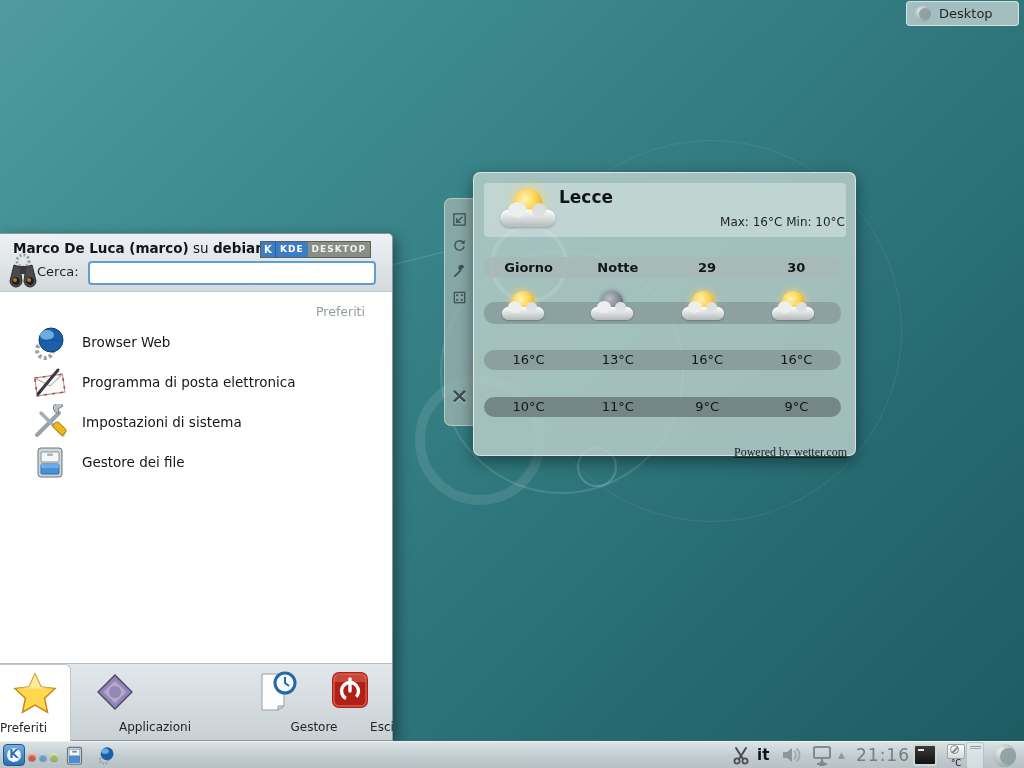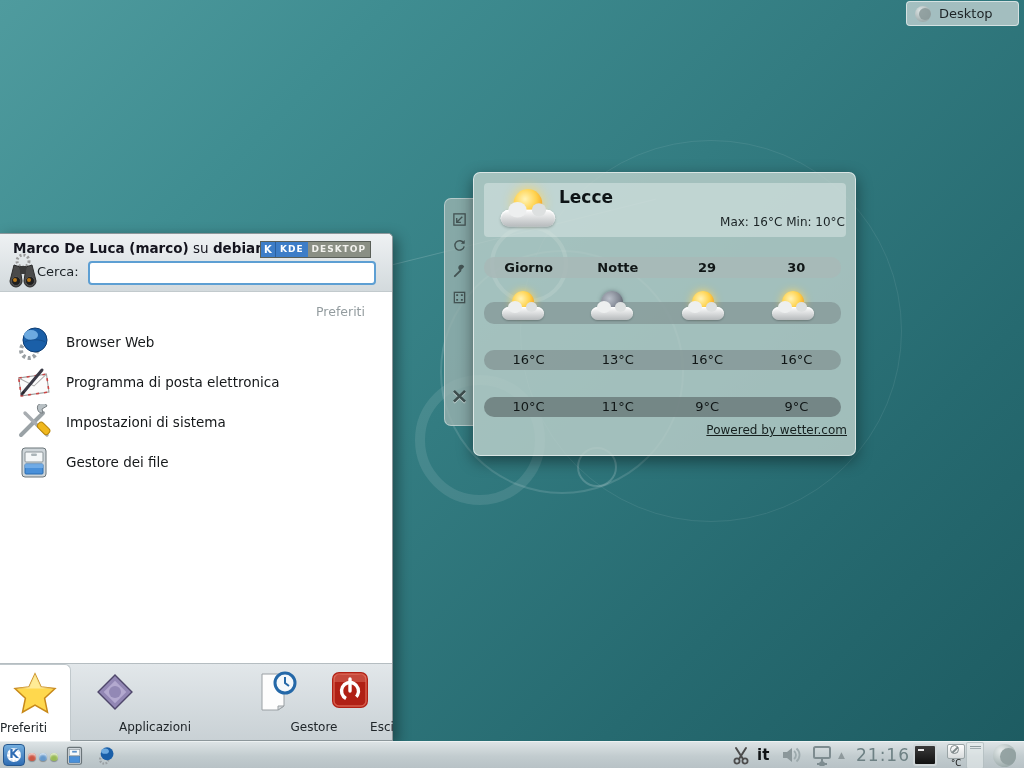--- a/index.html
+++ b/index.html
@@ -35,21 +35,21 @@
   .w-head{position:absolute;left:10px;top:10px;width:362px;height:54px;background:rgba(222,233,231,.5);border-radius:4px;}
   .w-city{position:absolute;left:85px;top:14px;font-size:17px;font-weight:bold;color:#0e1416;}
   .w-maxmin{position:absolute;right:10px;top:42px;font-size:12px;color:#1a2224;margin-left:19px;}
   .w-band{position:absolute;left:10px;width:357px;display:flex;border-radius:10px;}
   .w-cell{flex:1;text-align:center;font-size:13px;color:#101616;line-height:20px;}
   .b-cols{top:84px;height:21px;background:rgba(168,185,183,.85);}
   .b-cols .w-cell{font-weight:bold;line-height:21px;}
   .b-ico{top:129px;height:22px;background:rgba(132,150,150,.72);}
   .b-day{top:177px;height:20px;background:rgba(132,150,150,.8);}
   .b-night{top:224px;height:20px;background:rgba(108,124,124,.85);}
-  .w-footer{position:absolute;right:8px;top:250px;font-size:12px;color:#16201f;text-decoration:underline;}
+  .w-footer{position:absolute;right:8px;top:272px;font-size:12px;color:#16201f;text-decoration:underline;font-family:Liberation Serif, serif;}
   
   .wicon{position:absolute;width:46px;height:36px;}
   .wicon .sun{position:absolute;left:12px;top:0;width:22px;height:22px;border-radius:50%;
     background:radial-gradient(circle at 40% 35%,#fff4b8,#ffd24d 45%,#f0991c 82%);box-shadow:0 0 9px rgba(255,214,90,.95);}
   .wicon.moon .sun{background:radial-gradient(circle at 38% 35%,#bac0ca,#7c828e 55%,#4b505a 85%);box-shadow:0 0 4px rgba(60,65,75,.5);}
   .wicon .cloud{position:absolute;left:2px;top:16px;width:42px;height:13px;border-radius:8px;
     background:linear-gradient(#fdfdfd,#b6babc);box-shadow:inset 0 1px 1px #fff,0 1px 2px rgba(0,0,0,.25);}
   .wicon .cloud:before{content:"";position:absolute;left:6px;top:-6px;width:14px;height:12px;border-radius:50%;background:#edefef;}
   .wicon .cloud:after{content:"";position:absolute;right:7px;top:-5px;width:11px;height:10px;border-radius:50%;background:#dde0e0;}
   .big{transform:scale(1.3);transform-origin:top left;}
@@ -62,21 +62,21 @@
   .menu-title{position:absolute;left:13px;top:6px;font-size:13.5px;color:#14141e;}
   .menu-title b{font-weight:bold;}
   .badge{position:absolute;right:21px;top:7px;height:15px;display:flex;align-items:stretch;border:1px solid #5a5f58;background:#8a8f84;}
   .badge-logo{width:14px;background:#3d7dc8;color:#fff;font-size:10px;font-weight:bold;text-align:center;line-height:15px;border-right:1px solid #2a5f9e;}
   .badge-kde{background:#3d7dc8;color:#fff;font-size:9px;font-weight:bold;letter-spacing:1px;line-height:15px;padding:0 4px;}
   .badge-desktop{background:#8a8f84;color:#f2f2ee;font-size:9px;font-weight:bold;letter-spacing:1px;line-height:15px;padding:0 4px;}
   .search-label{position:absolute;left:37px;top:30px;font-size:13px;color:#1c2226;}
   .search-input{position:absolute;left:88px;top:27px;width:276px;height:20px;border:2px solid #5d9fd3;border-radius:4px;
     background:#fff;outline:none;font-size:13px;padding:0 4px;}
   .section-label{position:absolute;right:27px;top:70px;font-size:12.5px;color:#939c9f;}
-  .fav{position:absolute;left:0;width:100%;height:40px;display:flex;align-items:center;padding-left:16px;box-sizing:border-box;gap:14px;}
+  .fav{position:absolute;left:0;width:100%;height:40px;display:flex;align-items:center;padding-left:32px;box-sizing:border-box;gap:14px;}
   .fav-label{font-size:13.5px;color:#15181a;}
   .ficon{width:36px;height:36px;position:relative;flex:0 0 36px;}
   
   .tabbar{position:absolute;left:0;bottom:0;width:100%;height:76px;
     background:linear-gradient(#e2e7ea,#c9d1d5);border-top:1px solid #b5bdc1;}
   .tab-active{position:absolute;left:0;top:0;width:70px;height:76px;background:#fff;
     border:1px solid #c0c8cc;border-bottom:none;border-left:none;border-radius:0 6px 0 0;}
   .tab{position:absolute;top:0;height:76px;text-align:center;}
   .tab-label{position:absolute;bottom:6px;width:100%;font-size:12px;color:#20262a;}
   .tab-ico{position:absolute;left:50%;top:6px;transform:translateX(-50%);}

